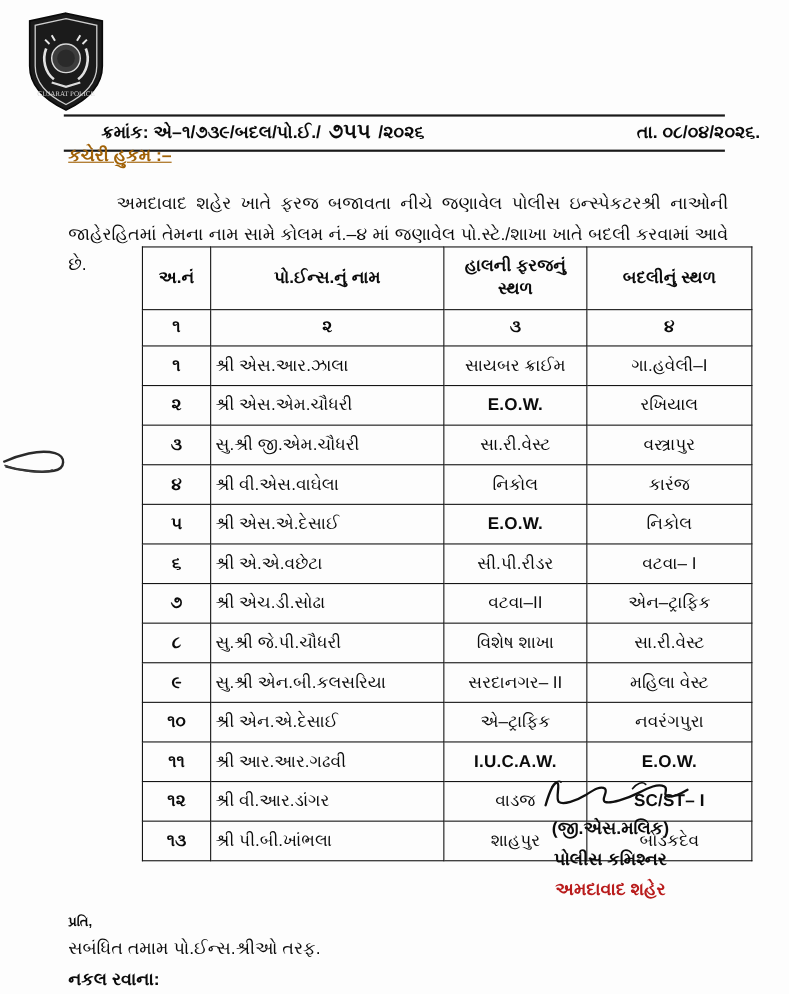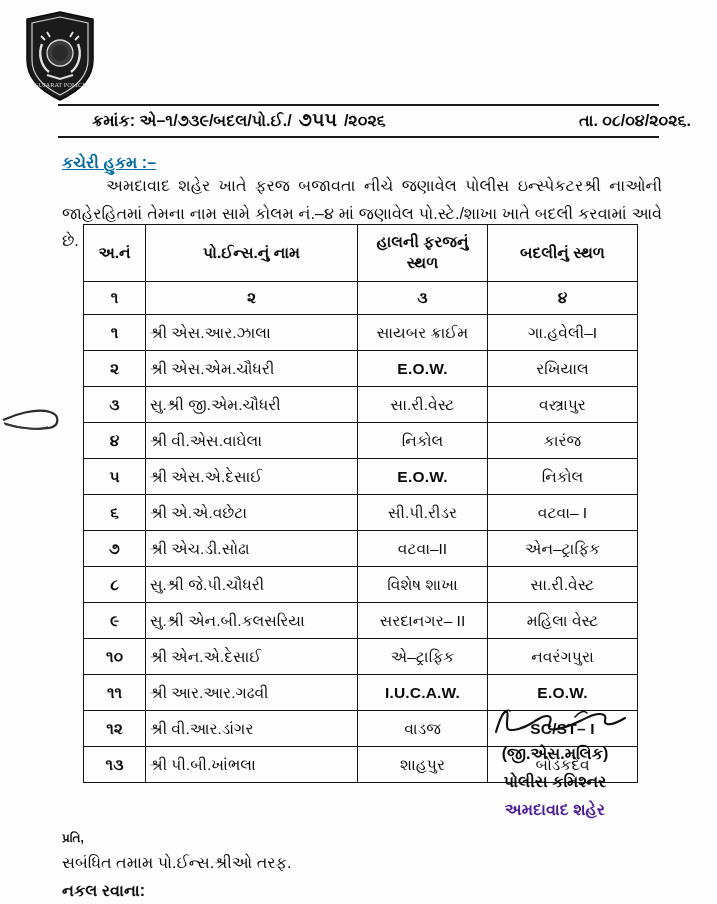--- a/index.html
+++ b/index.html
@@ -107,25 +107,25 @@
     font-weight: bold;
     padding: 0 7px;
     vertical-align: baseline;
   }
   .ref-right { white-space: nowrap; padding-right: 2px; }
 
   
   .subject {
     position: absolute;
     left: 62px;
-    top: 154px;
+    top: 132px;
     font-size: 16px;
     font-weight: bold;
     text-decoration: underline;
-    color: #0369a1;
+    color: #a16207;
   }
 
   
   .intro {
     position: absolute;
     left: 62px;
     top: 172px;
     width: 600px;
     font-size: 16px;
     line-height: 1.72;
@@ -138,20 +138,21 @@
   .tbl-wrap {
     position: absolute;
     left: 83px;
     top: 224px;
     width: 554px;
   }
   table.transfers {
     border-collapse: collapse;
     width: 100%;
     table-layout: fixed;
+    margin-left: 46px;
   }
   table.transfers td, table.transfers th {
     border: 1.6px solid #151515;
     padding: 3px 4px;
     font-size: 15.5px;
     color: #0b0b0b;
     vertical-align: middle;
   }
   col.c-sr   { width: 62px; }
   col.c-name { width: 212px; }
@@ -219,21 +220,21 @@
   }
   .sign-desig {
     font-size: 16px;
     font-weight: bold;
     color: #0b0b0b;
     line-height: 1.75;
   }
   .sign-city {
     font-size: 16px;
     font-weight: bold;
-    color: #4c1d95;
+    color: #b91c1c;
     line-height: 1.75;
   }
 
   
   .footer {
     position: absolute;
     left: 62px;
     top: 828px;
     width: 500px;
     color: #0b0b0b;

